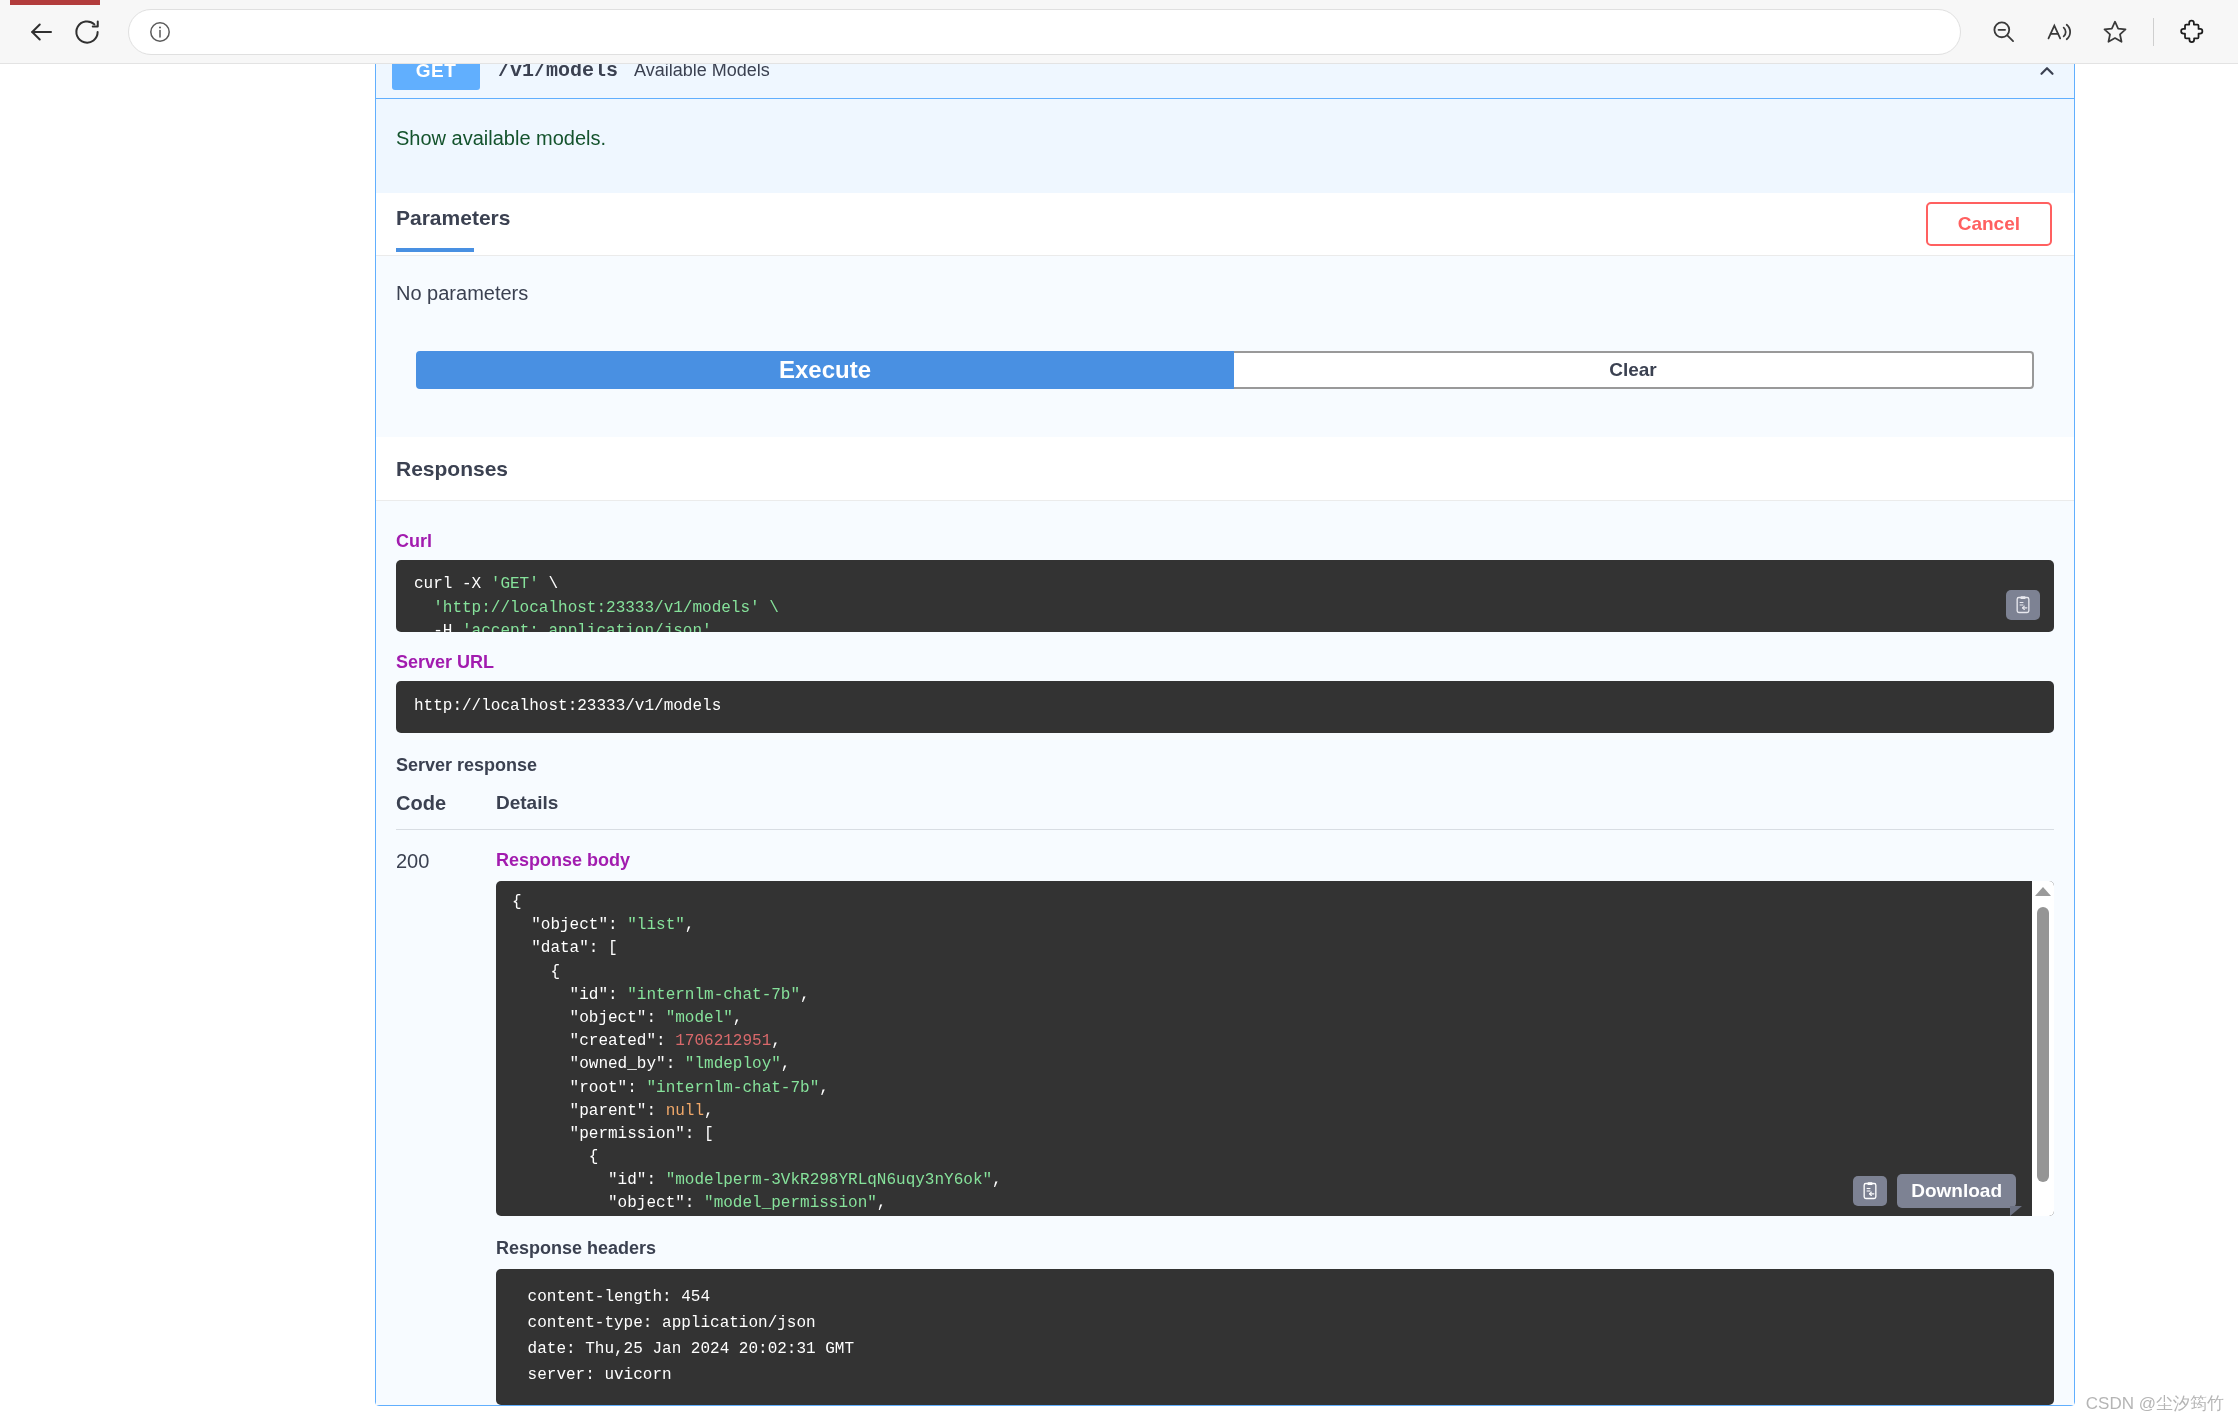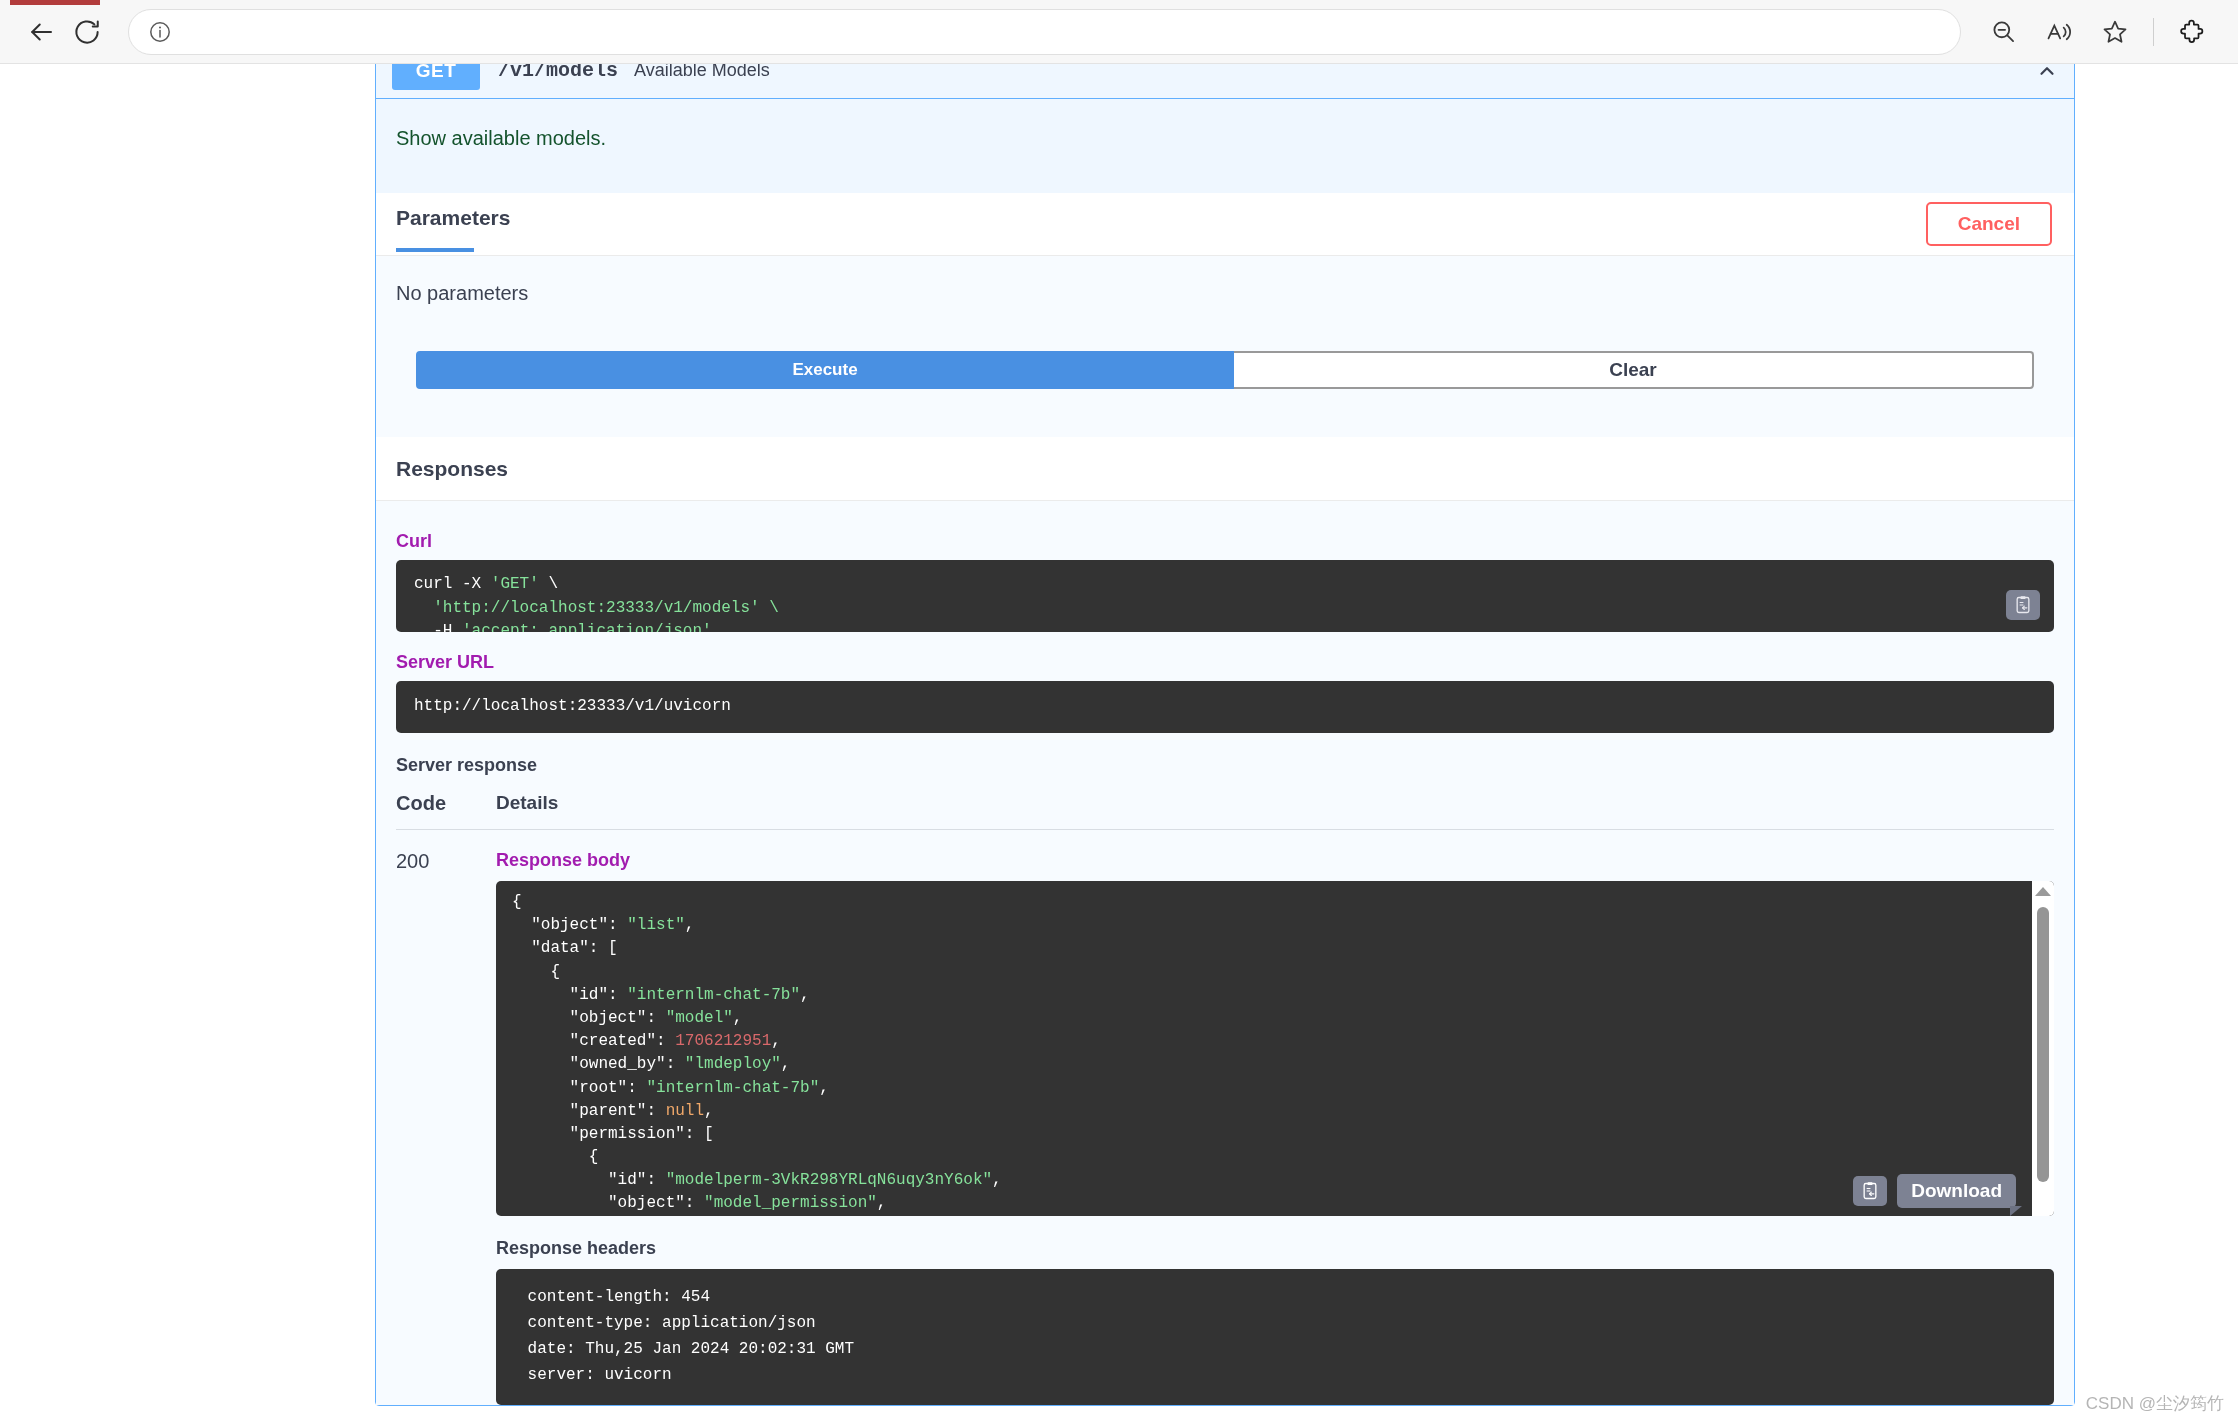--- a/index.html
+++ b/index.html
@@ -172,21 +172,21 @@
   .exec-row {
     display: flex;
     margin: 46px 20px 0 20px;
     height: 38px;
   }
   .execute-btn {
     flex: 0 0 818px;
     background: #4990e2;
     border: 2px solid #4990e2;
     color: #fff;
-    font-size: 17px;
+    font-size: 24px;
     font-weight: bold;
     border-radius: 4px 0 0 4px;
     cursor: pointer;
     font-family: "Liberation Sans", sans-serif;
     display:flex; align-items:center; justify-content:center;
   }
   .clear-btn {
     flex: 1 1 auto;
     background: #fff;
     border: 2px solid #999;
@@ -466,21 +466,21 @@
               <rect x="5" y="3" width="14" height="18" rx="2"></rect>
                 <rect x="9" y="1.6" width="6" height="3.2" rx="1" fill="#e8e8ee" stroke="none"></rect>
               <line x1="8" y1="9" x2="12.5" y2="9" stroke-width="1.3"></line>
                 <line x1="8" y1="12" x2="12.5" y2="12" stroke-width="1.3"></line>
               <line x1="16.6" y1="15.4" x2="11.6" y2="15.4" stroke-width="1.4" stroke-linecap="round"></line>
                 <polyline points="13.6,13.4 11.4,15.4 13.6,17.4" stroke-width="1.4" stroke-linecap="round"></polyline>
             </svg>
           </span></div>
 
         <div class="sec-label sp">Server URL</div>
-        <div class="codeblock requrl-block"><span>http://localhost:23333/v1/uvicorn</span></div>
+        <div class="codeblock requrl-block"><span>http://localhost:23333/v1/models</span></div>
 
         <div class="srv-resp-label">Server response</div>
 
         <div class="resp-table">
           <div class="resp-th-row">
             <div class="th-code">Code</div>
             <div class="th-details">Details</div>
           </div>
           <div class="resp-row">
             <div class="td-code">200</div>

